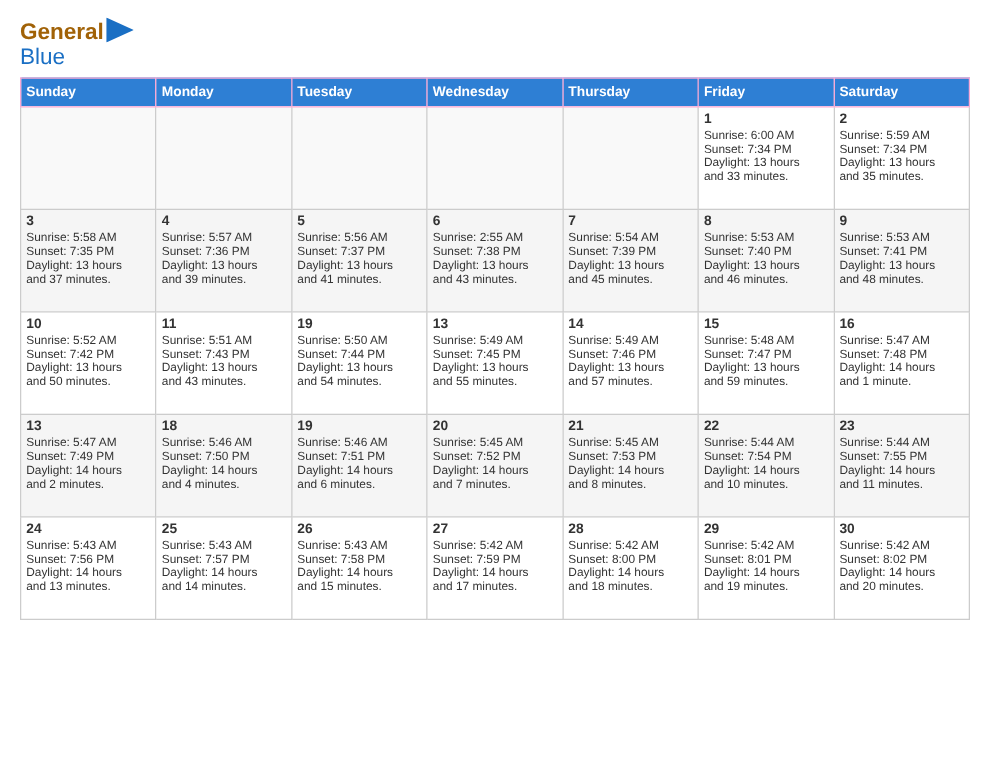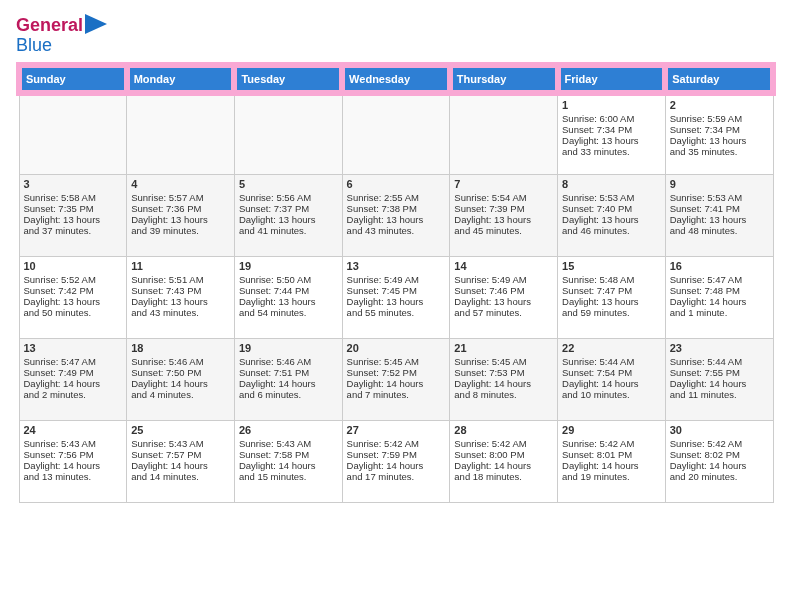--- a/index.html
+++ b/index.html
@@ -25,21 +25,21 @@
       display: flex;
       flex-direction: column;
       align-items: flex-start;
     }
     .logo-text {
       font-size: 18px;
       font-weight: bold;
       color: #333;
       line-height: 1.1;
     }
-    .logo-text span.blue { color: #be185d; }
+    .logo-text span.blue { color: #a16207; }
     .title-area {
       text-align: right;
     }
     .month-title {
       font-size: 30px;
       font-weight: bold;
       color: #222;
     }
     .subtitle {
       font-size: 14px;
@@ -50,21 +50,21 @@
       border-collapse: collapse;
       table-layout: fixed;
     }
     thead tr th {
       background-color: #2e7fd4;
       color: white;
       font-size: 11px;
       font-weight: bold;
       padding: 5px 4px;
       text-align: left;
-      border: 6px solid #f9a8d4;
+      border: 1px solid #f9a8d4;
     }
     tbody tr td {
       border: 1px solid #ccc;
       vertical-align: top;
       padding: 3px 4px;
       font-size: 9.5px;
       color: #333;
       height: 82px;
       background: #fff;
     }

